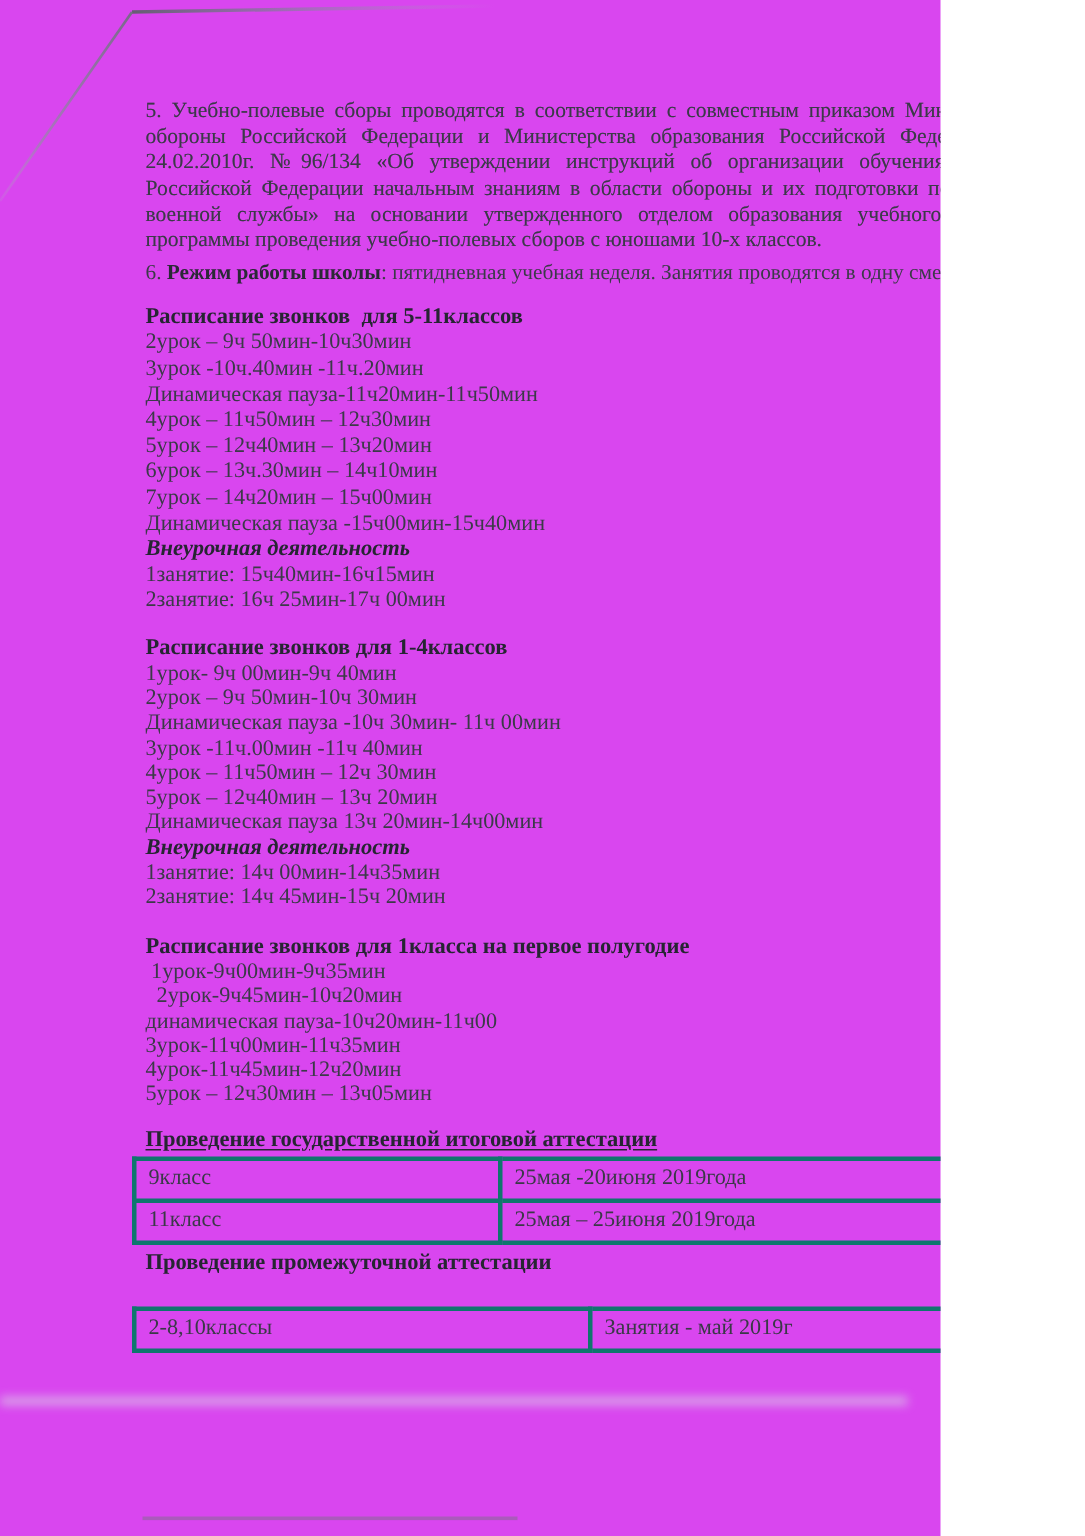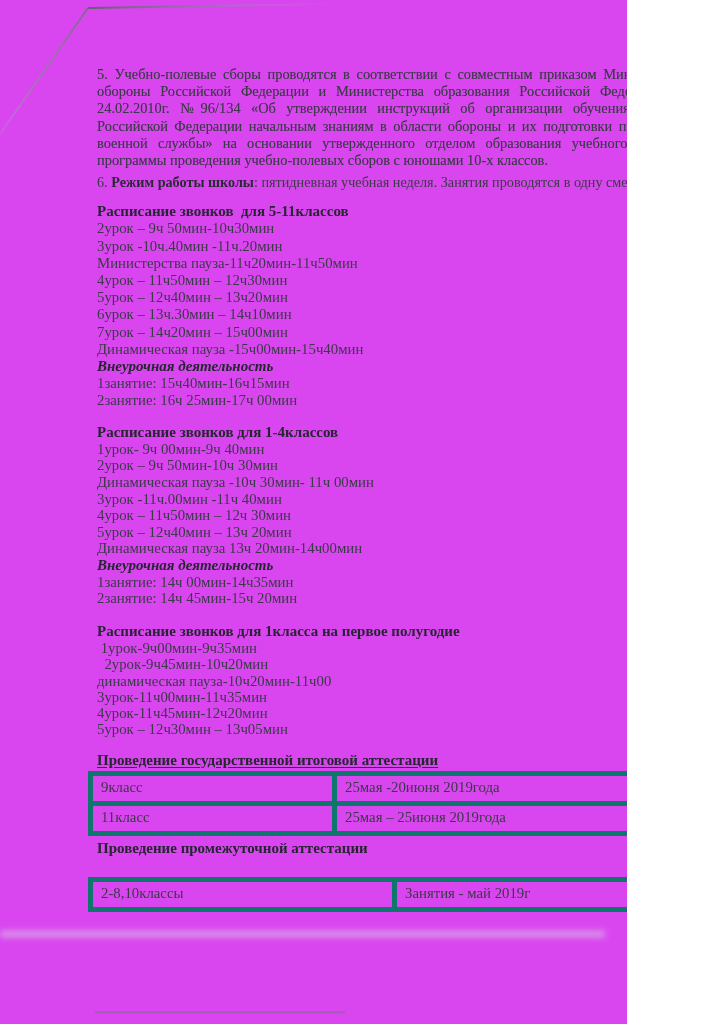--- a/index.html
+++ b/index.html
@@ -25,21 +25,21 @@
   #sched2 .ln, #sched2 .sub{line-height:16.6px;}
   #sched3{margin-top:16px;}
   #sched3 .ln{line-height:16.3px;}
   .t-title{font-weight:bold;font-size:15px;line-height:17px;color:#262532;}
   #t1-title{margin-top:14px;text-decoration:underline;text-underline-offset:2px;}
   #t2-title{margin-top:4px;}
   .atable{border-collapse:collapse;margin-left:-9px;width:612px;table-layout:fixed;}
   #table1{margin-top:2px;}
   #table2{margin-top:20px;}
   .atable td{
-    border:5px solid #0f766e;font-size:14.8px;color:#3a3947;
+    border:3px solid #0f766e;font-size:14.8px;color:#3a3947;
     padding:2px 6px 3px 8px;height:20px;vertical-align:middle;
     overflow:hidden;white-space:nowrap;
   }
 </style>
 </head>
 <body>
 
 <div class="page">
 
   <svg class="artifacts" width="723" height="1024" viewBox="0 0 723 1024">
@@ -67,21 +67,21 @@
   <div class="content">
 
     <div class="p5">5.  Учебно-полевые сборы проводятся в соответствии с совместным приказом Министерства обороны Российской Федерации и Министерства образования Российской Федерации от 24.02.2010г. №96/134 «Об утверждении инструкций об организации обучения граждан Российской Федерации начальным знаниям в области обороны и их подготовки по основам военной службы» на основании утвержденного отделом образования учебного плана и программы проведения учебно-полевых сборов с юношами 10-х классов.</div>
 
     <div class="p6"><span>6. </span><span class="b">Режим работы школы</span><span>: пятидневная учебная неделя. Занятия проводятся в одну смену.</span></div>
 
     <div class="sched" id="sched1">
       <div class="title">Расписание звонков  для 5-11классов</div>
       <div class="ln">2урок – 9ч 50мин-10ч30мин</div>
       <div class="ln">3урок -10ч.40мин -11ч.20мин</div>
-      <div class="ln">Министерства пауза-11ч20мин-11ч50мин</div>
+      <div class="ln">Динамическая пауза-11ч20мин-11ч50мин</div>
       <div class="ln">4урок – 11ч50мин – 12ч30мин</div>
       <div class="ln">5урок – 12ч40мин – 13ч20мин</div>
       <div class="ln">6урок – 13ч.30мин – 14ч10мин</div>
       <div class="ln">7урок – 14ч20мин – 15ч00мин</div>
       <div class="ln">Динамическая пауза -15ч00мин-15ч40мин</div>
       <div class="sub">Внеурочная деятельность</div>
       <div class="ln">1занятие: 15ч40мин-16ч15мин</div>
       <div class="ln">2занятие: 16ч 25мин-17ч 00мин</div>
     </div>
 

